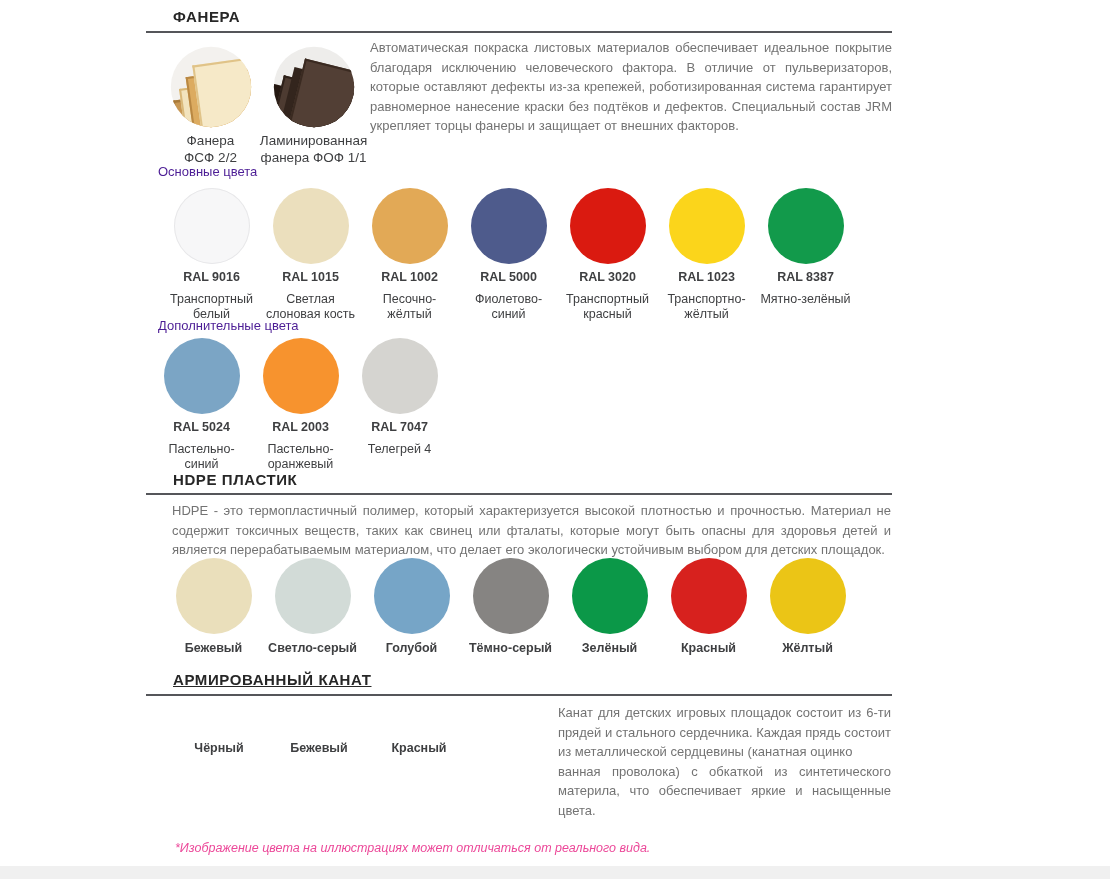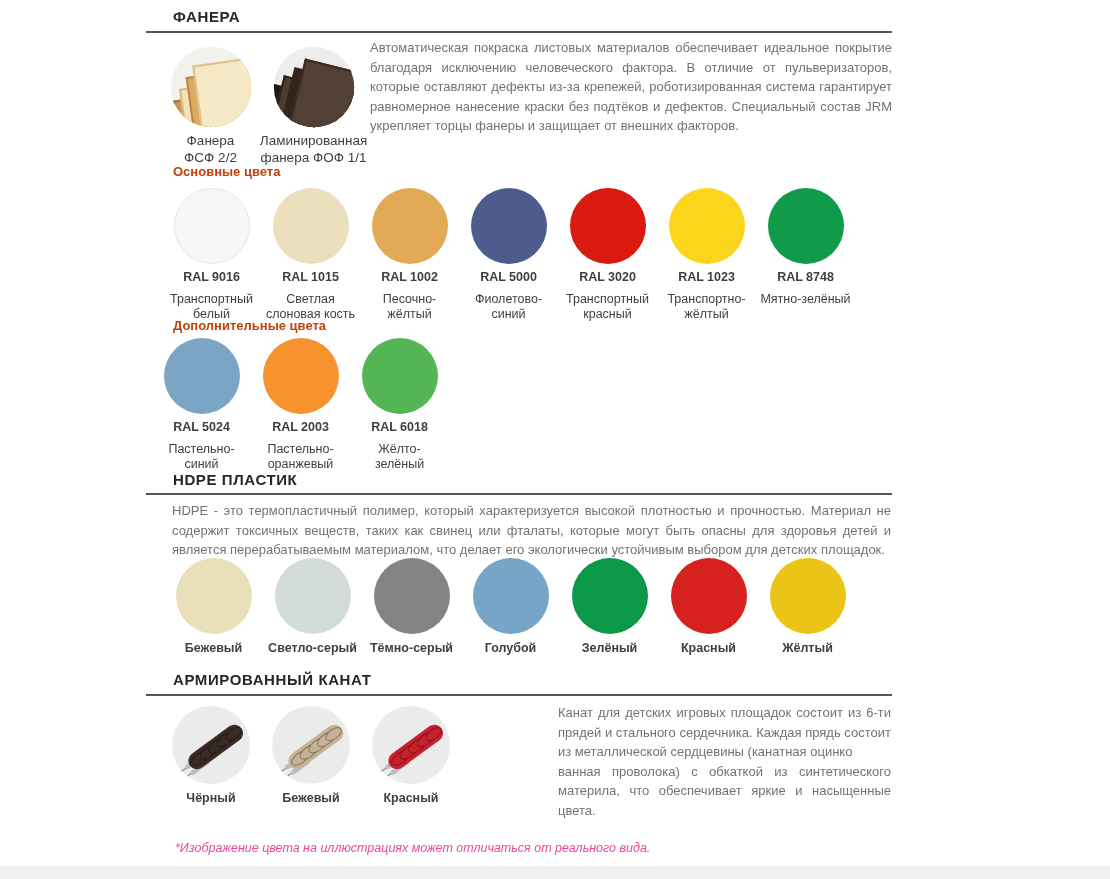--- a/index.html
+++ b/index.html
@@ -15,35 +15,35 @@
     position:absolute;left:146px;width:746px;height:2px;background:#55565a;
   }
   .para{
     position:absolute;font-size:13px;line-height:19.5px;color:#737373;
     text-align:justify;
   }
   .pre{white-space:pre-line;}
   .row{position:absolute;display:flex;}
   .swatch{width:99px;display:flex;flex-direction:column;align-items:center;}
   .swatch-wide{width:103px;display:flex;flex-direction:column;align-items:center;}
-  .swatch-rope{width:100px;display:flex;flex-direction:column;align-items:center;}
+  .swatch-rope{width:100px;display:flex;align-items:center;}
   .circle{width:76px;height:76px;border-radius:50%;}
   .circle.bordered{box-shadow:inset 0 0 0 1px #e7e7e9;}
   .code{margin-top:6px;font-size:12.5px;font-weight:bold;color:#3e3f41;line-height:15px;}
   .cname{
     font-size:12.5px;color:#3e3f41;text-align:center;line-height:15px;
     margin-top:7px;white-space:pre-line;width:116px;flex-shrink:0;
   }
   .cname-only{font-weight:bold;}
   .pl-label{
     margin-top:4px;font-size:13.5px;color:#3e3f41;text-align:center;
     line-height:17px;white-space:pre-line;width:150px;flex-shrink:0;
   }
   .sub-label{
-    position:absolute;left:173px;font-size:13px;font-weight:bold;color:#c2410c;
+    position:absolute;left:158px;font-size:13px;font-weight:normal;color:#4c1d95;
   }
   .footnote{
     position:absolute;left:175px;top:841px;font-size:12.5px;font-style:italic;
     color:#ec4899;
   }
   .bottom-band{
     position:absolute;left:0;top:866px;width:1110px;height:13px;background:#f0f0f0;
   }
 </style>
 </head>
@@ -143,85 +143,84 @@
 красный</div>
   </div>
   <div class="swatch">
     <div class="circle" style="background: rgb(251, 213, 27);"></div>
     <div class="code">RAL 1023</div>
     <div class="cname">Транспортно-
 жёлтый</div>
   </div>
   <div class="swatch">
     <div class="circle" style="background: rgb(18, 154, 75);"></div>
-    <div class="code">RAL 8748</div>
+    <div class="code">RAL 8387</div>
     <div class="cname">Мятно-зелёный</div>
   </div>
 </div>
 
 <div class="sub-label" style="top:318px;">Дополнительные цвета</div>
 
 <div class="row" style="left:152px;top:338px;">
   <div class="swatch">
     <div class="circle" style="background: rgb(123, 165, 197);"></div>
     <div class="code">RAL 5024</div>
     <div class="cname">Пастельно-
 синий</div>
   </div>
   <div class="swatch">
     <div class="circle" style="background: rgb(247, 147, 46);"></div>
     <div class="code">RAL 2003</div>
     <div class="cname">Пастельно-
 оранжевый</div>
   </div>
   <div class="swatch">
-    <div class="circle" style="background: rgb(84, 181, 84);"></div>
-    <div class="code">RAL 6018</div>
-    <div class="cname">Жёлто-
-зелёный</div>
+    <div class="circle" style="background: rgb(213, 212, 208);"></div>
+    <div class="code">RAL 7047</div>
+    <div class="cname">Телегрей 4</div>
   </div>
 </div>
 
 <div class="sec-title" style="top:471px;">HDPE ПЛАСТИК</div>
 <div class="rule" style="top:493px;"></div>
 
 <div class="para" style="left:172px;top:501px;width:719px;">HDPE - это термопластичный полимер, который характеризуется высокой плотностью и прочностью. Материал не содержит токсичных веществ, таких как свинец или фталаты, которые могут быть опасны для здоровья детей и является перерабатываемым материалом, что делает его экологически устойчивым выбором для детских площадок.</div>
 
 <div class="row" style="left:164px;top:558px;">
   <div class="swatch">
     <div class="circle" style="background: rgb(234, 223, 187);"></div>
     <div class="cname cname-only">Бежевый</div>
   </div>
   <div class="swatch">
     <div class="circle" style="background: rgb(210, 219, 215);"></div>
     <div class="cname cname-only">Светло-серый</div>
   </div>
   <div class="swatch">
+    <div class="circle" style="background: rgb(118, 165, 199);"></div>
+    <div class="cname cname-only">Голубой</div>
+  </div>
+  <div class="swatch">
     <div class="circle" style="background: rgb(134, 132, 130);"></div>
     <div class="cname cname-only">Тёмно-серый</div>
   </div>
   <div class="swatch">
-    <div class="circle" style="background: rgb(118, 165, 199);"></div>
-    <div class="cname cname-only">Голубой</div>
-  </div>
-  <div class="swatch">
     <div class="circle" style="background: rgb(11, 152, 72);"></div>
     <div class="cname cname-only">Зелёный</div>
   </div>
   <div class="swatch">
     <div class="circle" style="background: rgb(215, 33, 30);"></div>
     <div class="cname cname-only">Красный</div>
   </div>
   <div class="swatch">
     <div class="circle" style="background: rgb(235, 197, 22);"></div>
     <div class="cname cname-only">Жёлтый</div>
   </div>
 </div>
 
-<div class="sec-title" style="top:671px;">АРМИРОВАННЫЙ КАНАТ</div>
+<div class="sec-title" style="top:671px;text-decoration:underline;">АРМИРОВАННЫЙ КАНАТ</div>
 <div class="rule" style="top:694px;"></div>
 
 <div class="row" style="left:161px;top:706px;">
   <div class="swatch-rope" style="color: rgb(58, 43, 39);">
     <svg width="78" height="78" viewBox="0 0 100 100">
       <circle cx="50" cy="50" r="50" fill="#ebebeb"></circle>
       <g stroke="#9f9f9f" stroke-width="2" stroke-linecap="round">
         <line x1="13" y1="83" x2="30" y2="73"></line>
           <line x1="21" y1="89" x2="36" y2="78"></line>
       </g>

